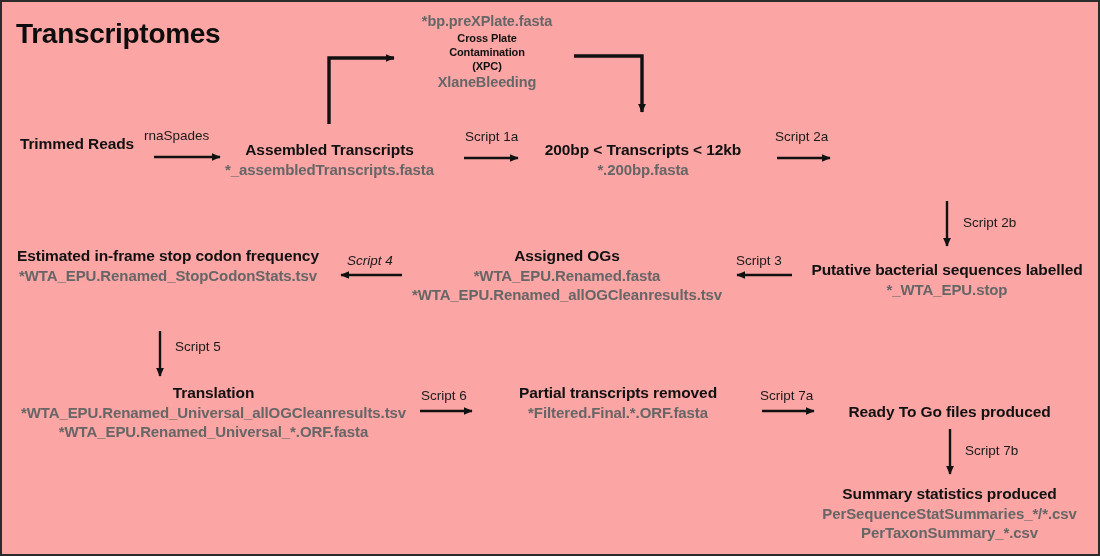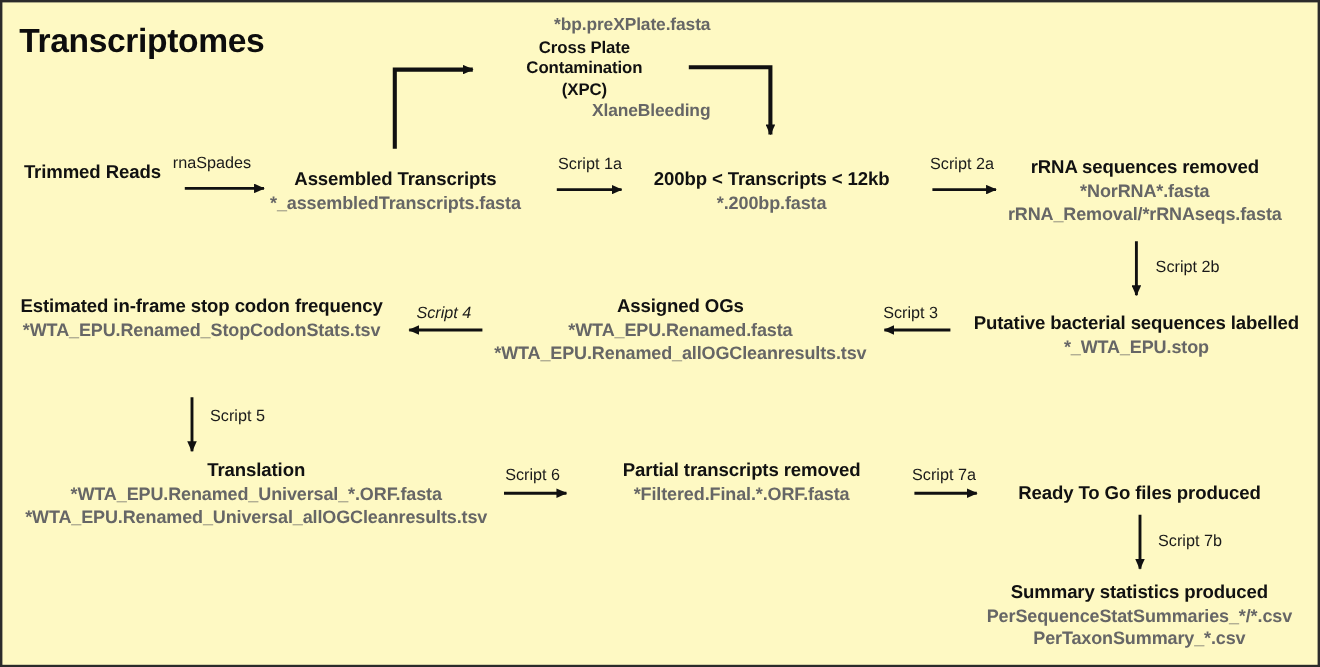--- a/index.html
+++ b/index.html
@@ -4,21 +4,21 @@
 <style>
   html, body {
     margin: 0;
     padding: 0;
     background: #ffffff;
   }
   #canvas {
     position: relative;
     width: 1100px;
     height: 556px;
-    background: #fef9c3;
+    background: #fca5a5;
     border: 2px solid #2b2b2b;
     box-sizing: border-box;
     font-family: "Liberation Sans", sans-serif;
     overflow: hidden;
   }
   .node {
     position: absolute;
     text-align: center;
     line-height: 1.28;
     white-space: nowrap;
@@ -52,22 +52,22 @@
     white-space: nowrap;
   }
   svg.arrows {
     position: absolute;
     left: 0;
     top: 0;
     width: 1100px;
     height: 556px;
     pointer-events: none;
   }
-  .xpc .title { font-size: 14px; }
-  .xpc .file { font-size: 14.5px; text-align: right; }
+  .xpc .title { font-size: 11px; }
+  .xpc .file { font-size: 14.5px; }
 </style>
 </head>
 <body>
 
 <div id="canvas">
 
   <div class="page-title">Transcriptomes</div>
 
   <svg class="arrows" viewBox="0 0 1100 556">
     <defs>
@@ -116,46 +116,41 @@
   <div class="node" style="left:205px; top:138px; width:245px;">
     <div class="title">Assembled Transcripts</div>
     <div class="file">*_assembledTranscripts.fasta</div>
   </div>
 
   <div class="node" style="left:525px; top:138px; width:232px;">
     <div class="title">200bp &lt; Transcripts &lt; 12kb</div>
     <div class="file">*.200bp.fasta</div>
   </div>
 
-  <div class="node" style="left:830px; top:128px; width:244px;">
-    <div class="title">rRNA sequences removed</div>
-    <div class="file">*NorRNA*.fasta</div>
-    <div class="file">rRNA_Removal/*rRNAseqs.fasta</div>
-  </div>
 
   <div class="node" style="left:800px; top:258px; width:290px;">
     <div class="title">Putative bacterial sequences labelled</div>
     <div class="file">*_WTA_EPU.stop</div>
   </div>
 
   <div class="node" style="left:405px; top:244px; width:320px;">
     <div class="title">Assigned OGs</div>
     <div class="file">*WTA_EPU.Renamed.fasta</div>
     <div class="file">*WTA_EPU.Renamed_allOGCleanresults.tsv</div>
   </div>
 
   <div class="node" style="left:3px; top:244px; width:326px;">
     <div class="title">Estimated in-frame stop codon frequency</div>
     <div class="file">*WTA_EPU.Renamed_StopCodonStats.tsv</div>
   </div>
 
   <div class="node" style="left:4px; top:381px; width:415px;">
     <div class="title">Translation</div>
+    <div class="file">*WTA_EPU.Renamed_Universal_allOGCleanresults.tsv</div>
     <div class="file">*WTA_EPU.Renamed_Universal_*.ORF.fasta</div>
-    <div class="file">*WTA_EPU.Renamed_Universal_allOGCleanresults.tsv</div>
   </div>
 
   <div class="node" style="left:480px; top:381px; width:272px;">
     <div class="title">Partial transcripts removed</div>
     <div class="file">*Filtered.Final.*.ORF.fasta</div>
   </div>
 
   <div class="node" style="left:820px; top:400px; width:255px;">
     <div class="title">Ready To Go files produced</div>
   </div>

